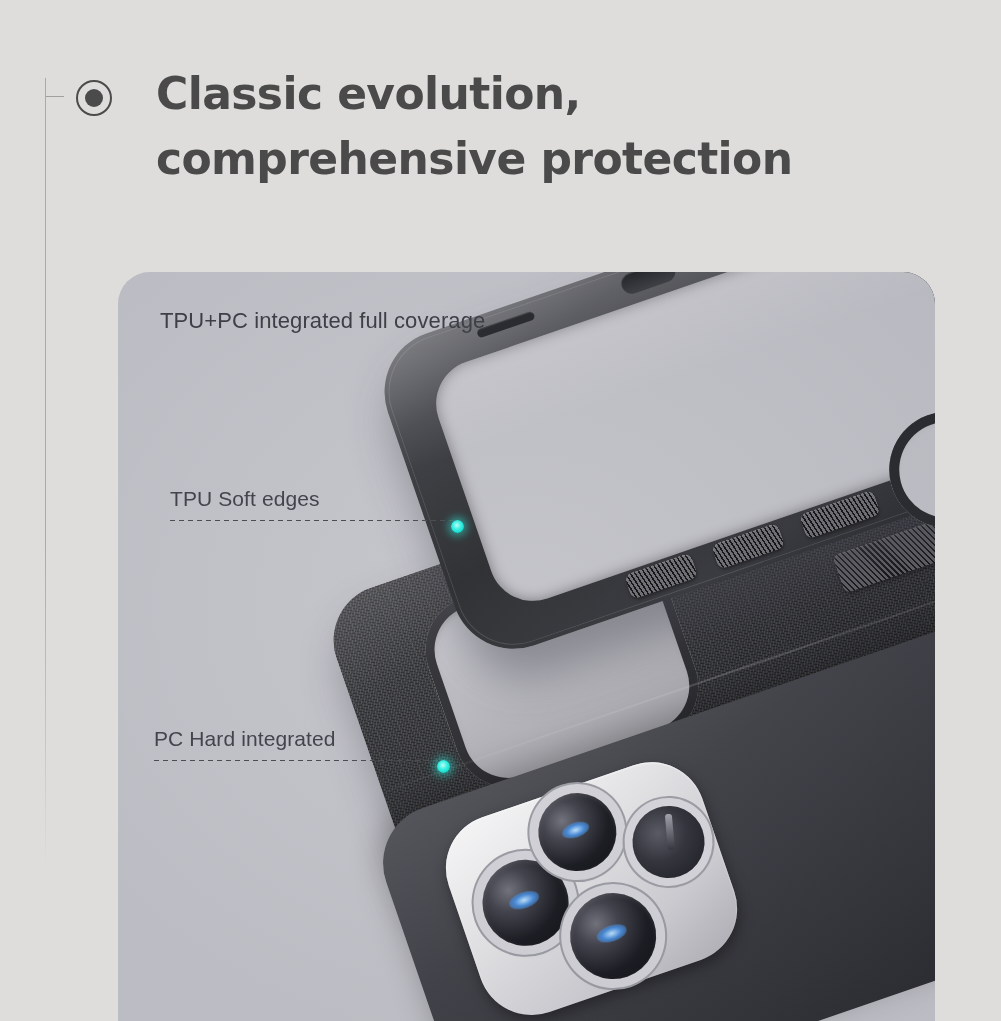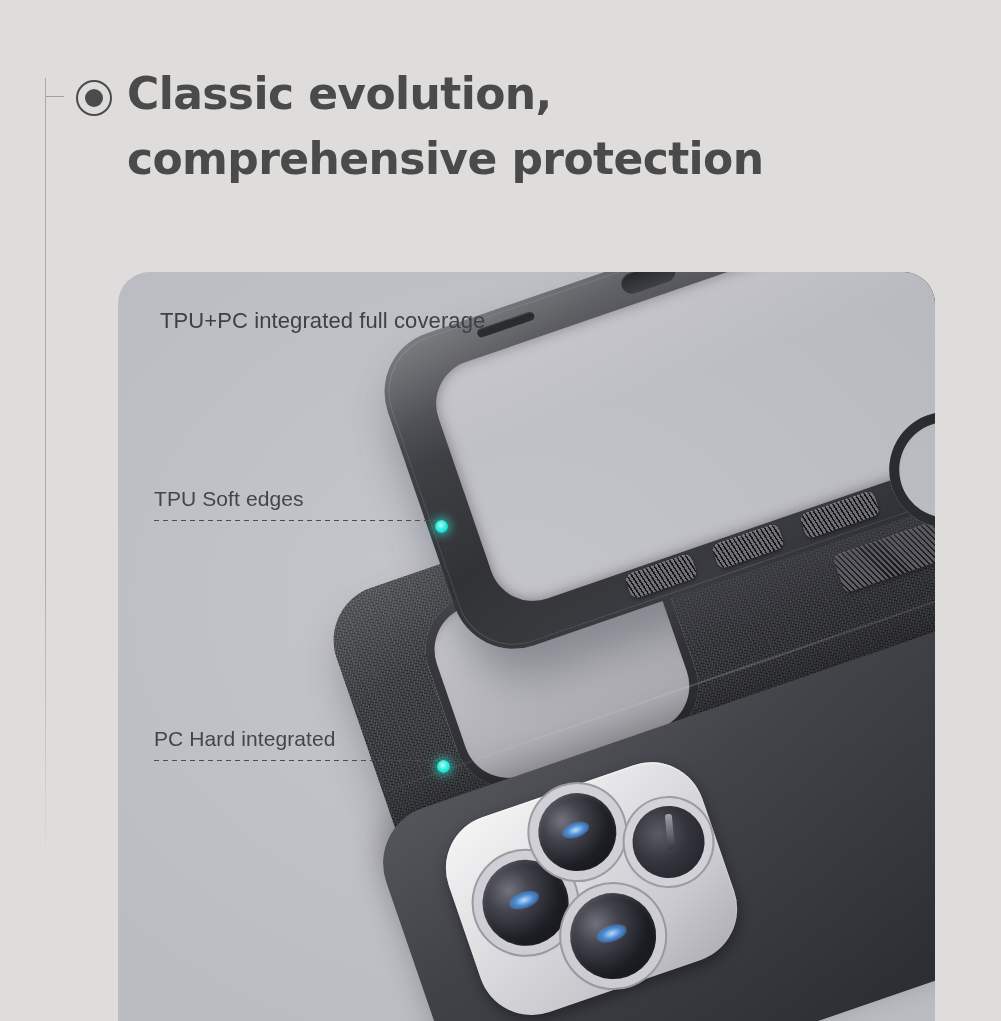--- a/index.html
+++ b/index.html
@@ -62,21 +62,21 @@
   #bullet-icon .dot {
     position: absolute;
     left: 9px;
     top: 9px;
     width: 18px;
     height: 18px;
     background: #4b4b4b;
     border-radius: 50%;
   }
   #page-title {
-    margin-left: 51px;
+    margin-left: 80px;
     font-family: "DejaVu Sans", sans-serif;
     font-size: 44px;
     font-weight: 700;
     line-height: 1.47;
     letter-spacing: -0.6px;
     color: #4a4a4a;
     white-space: pre-line;
   }
 
   
@@ -126,21 +126,21 @@
   .callout .callout-dot {
     position: absolute;
     bottom: 0px;
     width: 13px;
     height: 13px;
     border-radius: 50%;
     background: radial-gradient(circle at 45% 40%, #bffcf6 0%, #3df0e2 38%, #14d9ca 72%, rgba(20,217,202,0.35) 100%);
     box-shadow: 0 0 9px 3px rgba(45,235,220,0.55);
   }
 
-  #callout-tpu      { left: 36px; top: 195px; width: 420px; height: 60px; }
+  #callout-tpu      { left: 52px; top: 195px; width: 420px; height: 60px; }
   #callout-tpu .callout-line { width: 288px; }
   #callout-tpu .callout-dot  { left: 281px; bottom: -6px; }
 
   #callout-pc       { left: 36px; top: 435px; width: 440px; height: 60px; }
   #callout-pc .callout-line  { width: 288px; }
   #callout-pc .callout-dot   { left: 283px; bottom: -6px; }
 
   
   #product-photo {
     position: absolute;

